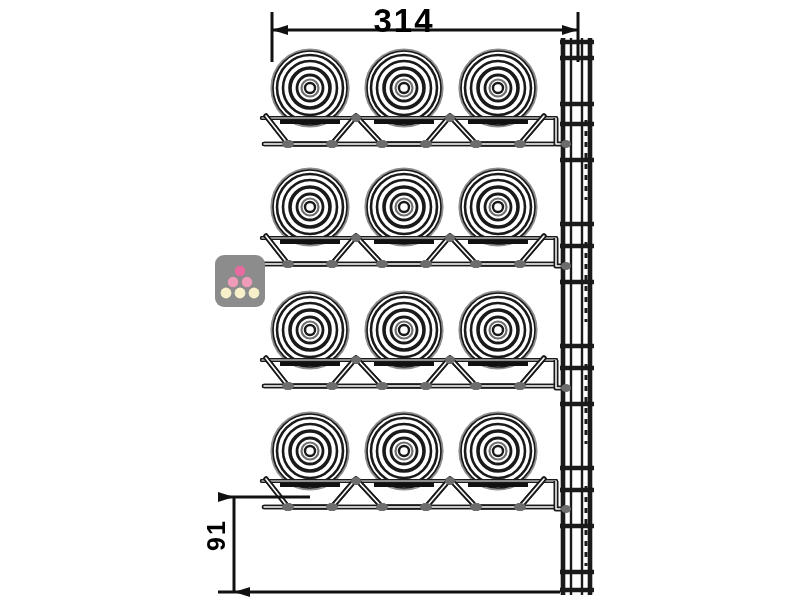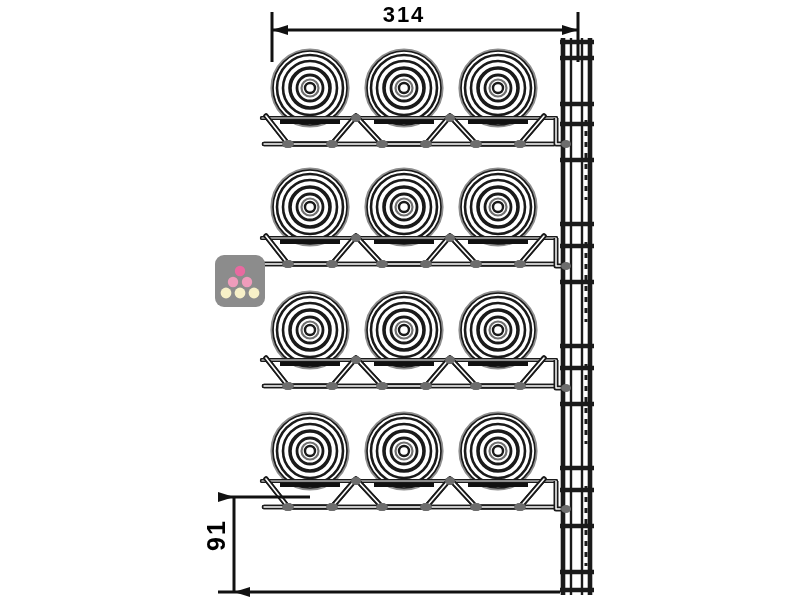--- a/index.html
+++ b/index.html
@@ -11,21 +11,21 @@
     position:absolute;
     font-family:"Liberation Sans", sans-serif;
     font-weight:700;
     color:#000;
     letter-spacing:2px;
     white-space:nowrap;
   }
   #dim-width-text{
     left:404px; top:2px;
     transform:translateX(-50%);
-    font-size:22px;
+    font-size:33px;
   }
   #dim-height-text{
     left:216px; top:535px;
     transform:translate(-50%,-50%) rotate(-90deg);
     font-size:25px;
   }
   #logo{
     position:absolute;
     left:215px; top:255px;
     width:50px; height:52px;

